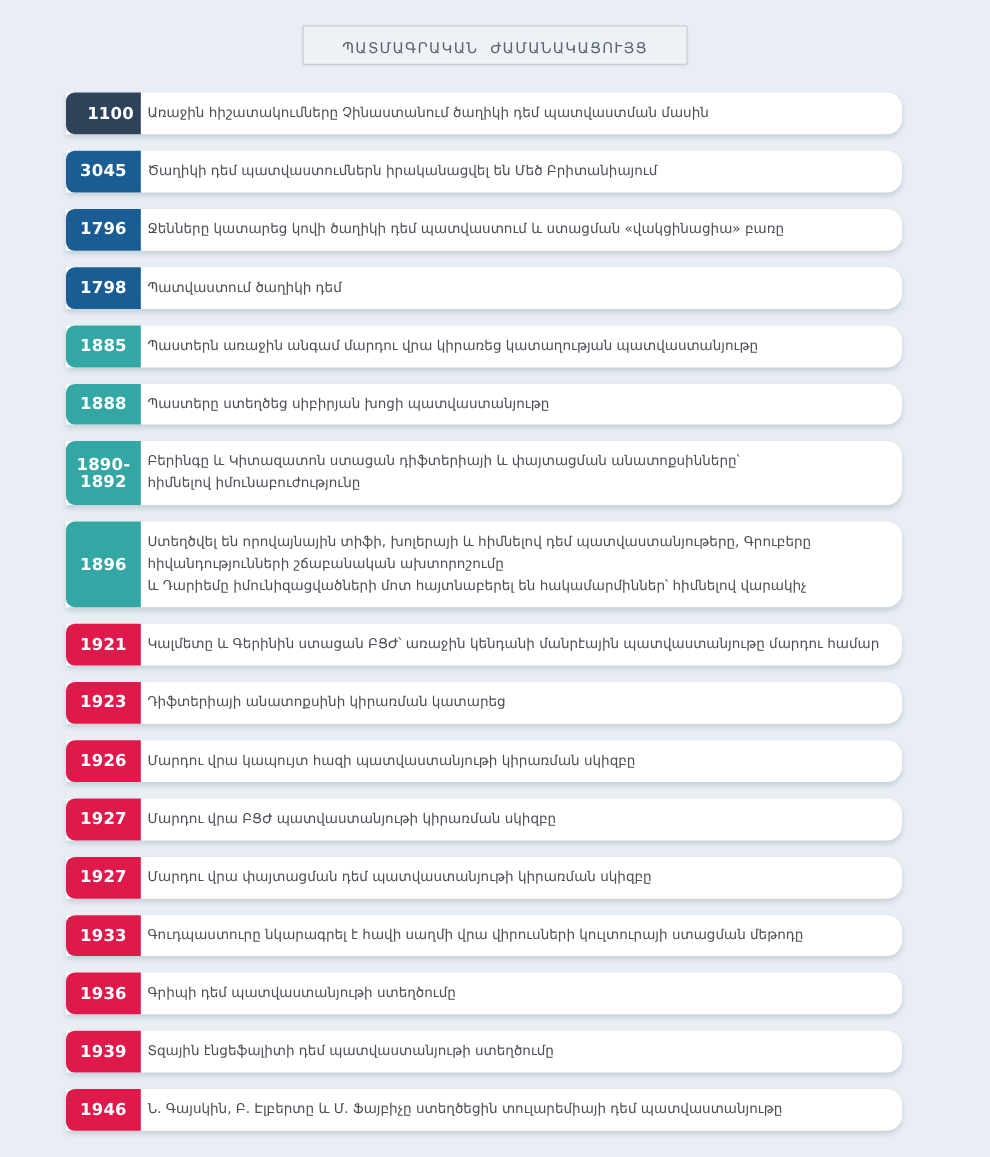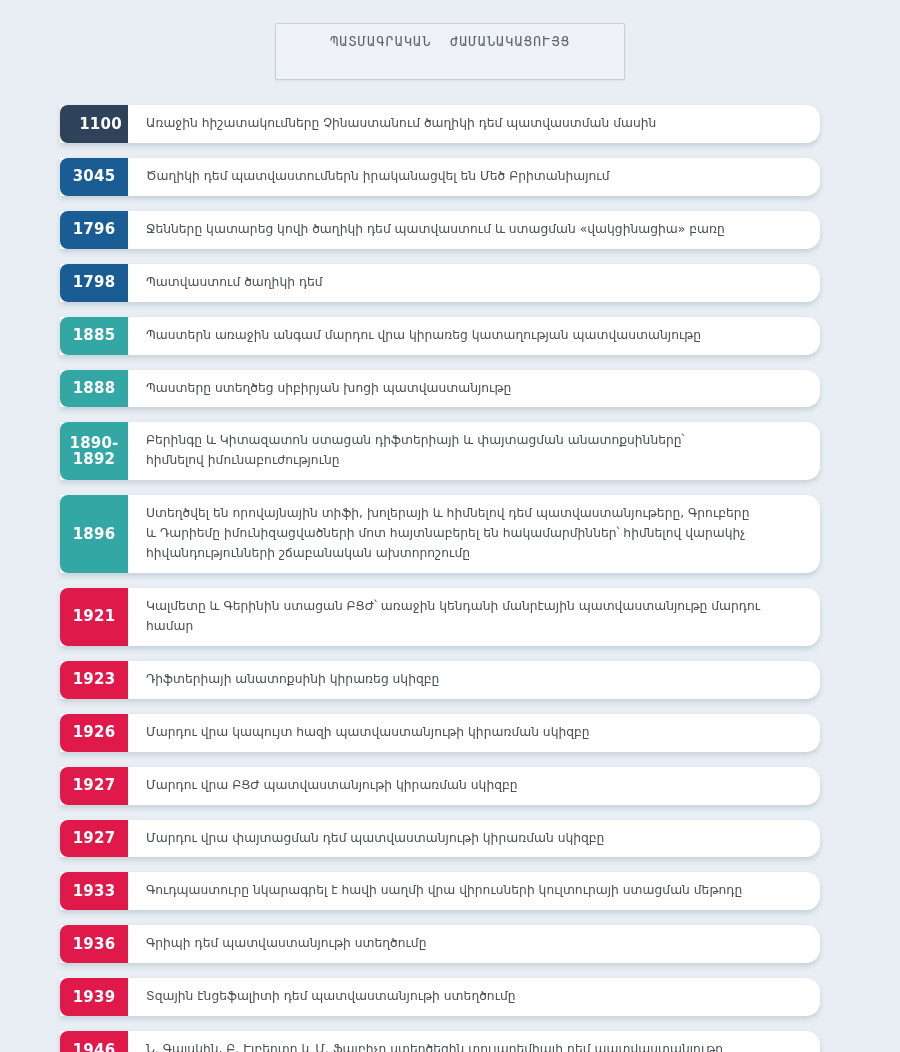--- a/index.html
+++ b/index.html
@@ -17,27 +17,26 @@
   }
 
   
   .title-wrap {
     display: flex;
     justify-content: center;
     padding-top: 23px;
   }
   .title-box {
     min-width: 296px;
-    padding: 9px 26px 28px;
+    padding: 9px 26px 6px;
     background: #eef2f6;
     border: 1px solid #c6ced6;
     border-radius: 2px;
     box-shadow: 0 1px 2px rgba(90,110,130,0.10);
     text-align: center;
-    font-family: Liberation Mono, monospace;
   }
   .title-text {
     font-size: 13.5px;
     letter-spacing: 1.1px;
     color: #5b6570;
     white-space: pre;
   }
 
   
   .timeline {
@@ -77,21 +76,21 @@
   .row.c-navy  .year-badge { background: #2e4259; padding-left: 17px; }
   .row.c-blue  .year-badge { background: #1a5c94; }
   .row.c-teal  .year-badge { background: #32a7a4; }
   .row.c-pink  .year-badge { background: #e0194b; }
 
   .row-text {
     flex: 1 1 auto;
     display: flex;
     flex-direction: column;
     justify-content: center;
-    padding: 9px 16px 9px 18px;
+    padding: 9px 16px 9px 6px;
     font-size: 12.3px;
     line-height: 1.62;
     color: #4a4e55;
     border-radius: 14px;
   }
   .row-line { display: block; }
 </style>
 </head>
 <body>
 
@@ -143,34 +142,34 @@
 1892</div>
       <div class="row-text">
         <span class="row-line">Բերինգը և Կիտազատոն ստացան դիֆտերիայի և փայտացման անատոքսինները՝</span>
         <span class="row-line">հիմնելով իմունաբուժությունը</span>
       </div>
     </li>
     <li class="row c-teal tall-3">
       <div class="year-badge">1896</div>
       <div class="row-text">
         <span class="row-line">Ստեղծվել են որովայնային տիֆի, խոլերայի և հիմնելով դեմ պատվաստանյութերը, Գրուբերը</span>
+        <span class="row-line">հիվանդությունների շճաբանական ախտորոշումը</span>
         <span class="row-line">և Դարիեմը իմունիզացվածների մոտ հայտնաբերել են հակամարմիններ՝ հիմնելով վարակիչ</span>
-        <span class="row-line">հիվանդությունների շճաբանական ախտորոշումը</span>
       </div>
     </li>
     <li class="row c-pink">
       <div class="year-badge">1921</div>
       <div class="row-text">
         <span class="row-line">Կալմետը և Գերինին ստացան ԲՑԺ՝ առաջին կենդանի մանրէային պատվաստանյութը մարդու համար</span>
       </div>
     </li>
     <li class="row c-pink">
       <div class="year-badge">1923</div>
       <div class="row-text">
-        <span class="row-line">Դիֆտերիայի անատոքսինի կիրառեց սկիզբը</span>
+        <span class="row-line">Դիֆտերիայի անատոքսինի կիրառման կատարեց</span>
       </div>
     </li>
     <li class="row c-pink">
       <div class="year-badge">1926</div>
       <div class="row-text">
         <span class="row-line">Մարդու վրա կապույտ հազի պատվաստանյութի կիրառման սկիզբը</span>
       </div>
     </li>
     <li class="row c-pink">
       <div class="year-badge">1927</div>

